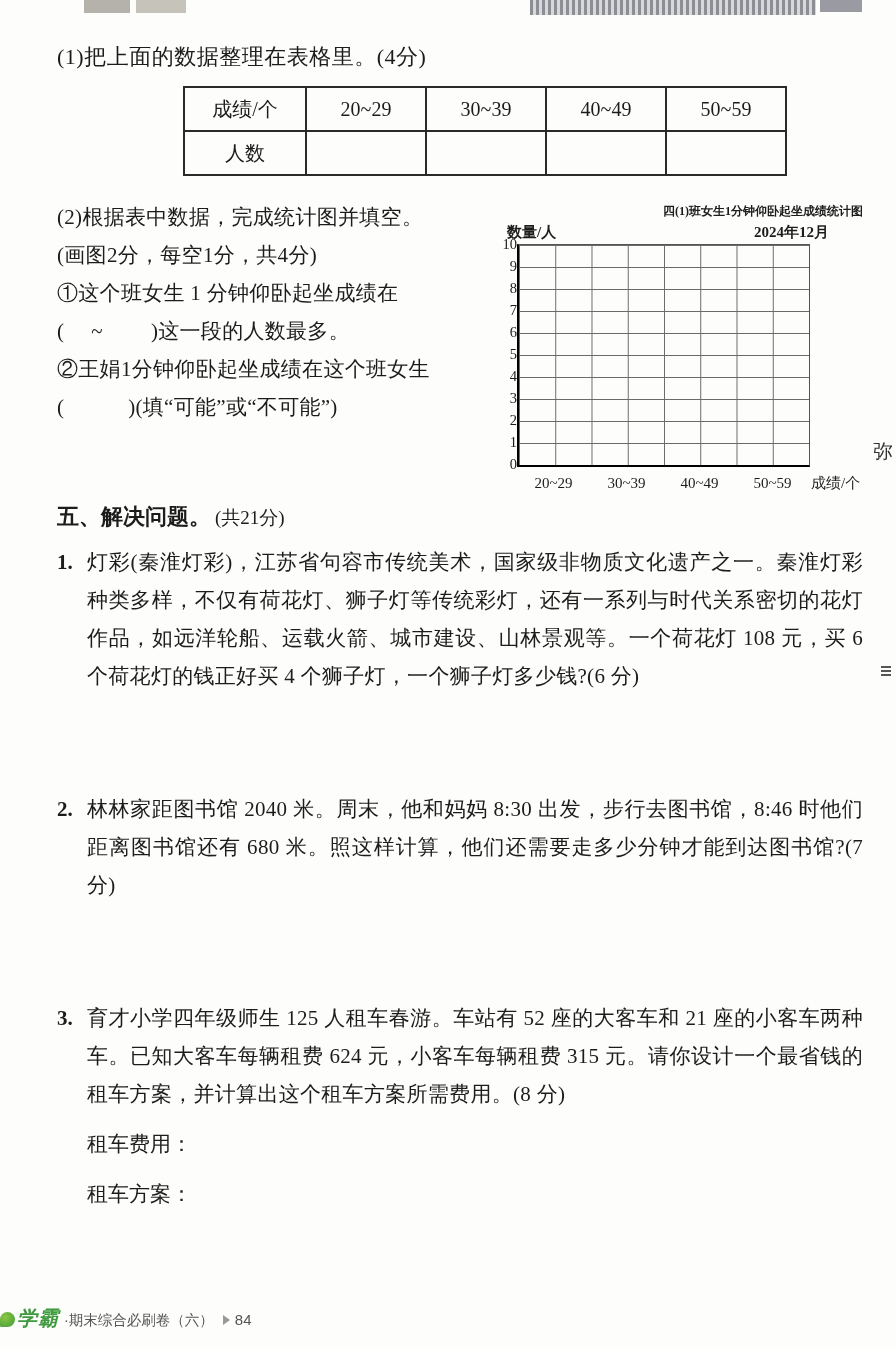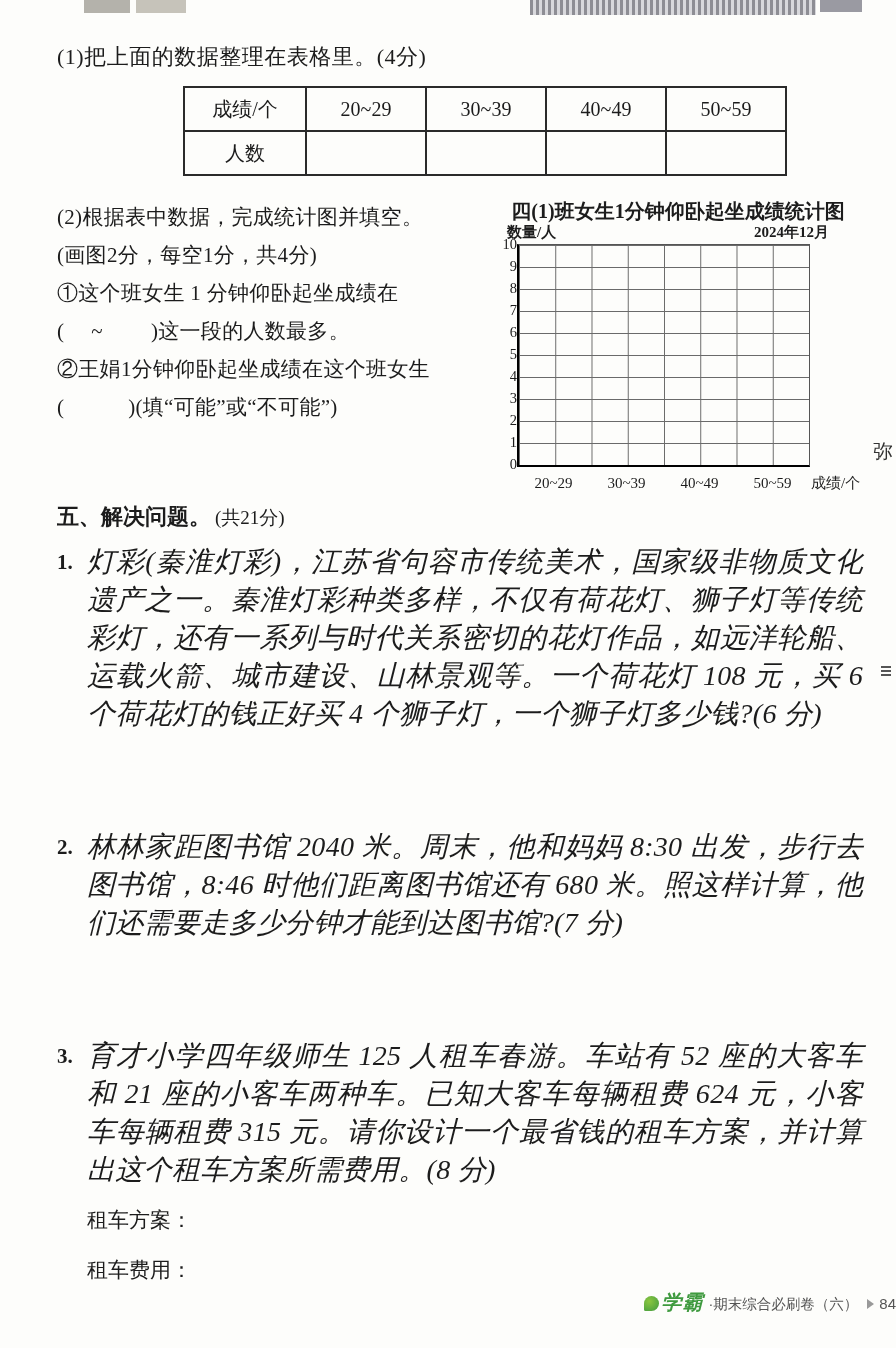--- a/index.html
+++ b/index.html
@@ -33,21 +33,21 @@
     text-align:center;font-size:20px;padding:0 4px;
   }
   table.data-table td.first{width:112px;}
 
   .q2-row{display:flex;margin-top:22px;}
   .q2-left{width:436px;font-size:21px;line-height:38px;letter-spacing:.3px;}
   .q2-left div{white-space:nowrap;}
 
   
   .chart{width:370px;padding-top:2px;}
-  .chart-title{font-size:20px;font-weight:600;white-space:nowrap;text-align:center;line-height:22px;}
+  .chart-title{font-size:12px;font-weight:600;white-space:nowrap;text-align:right;line-height:22px;}
   .chart-subrow{display:flex;justify-content:space-between;font-size:15px;line-height:20px;
     padding:0 34px 0 14px;font-weight:600;}
   .plot-row{display:flex;margin-top:2px;}
   .yticks{width:24px;height:236px;margin-top:-8px;display:flex;flex-direction:column;
     justify-content:space-between;text-align:right;box-sizing:border-box;}
   .yticks span{display:block;height:16px;line-height:16px;font-size:14.5px;}
   .grid{
     width:290px;height:220px;box-sizing:content-box;
     border:1px solid #555;border-left:2px solid #000;border-bottom:2px solid #000;
     background-image:
@@ -61,27 +61,27 @@
   .xticks span{flex:1;text-align:center;font-size:15px;}
   .xlabel{font-size:15px;margin-left:2px;white-space:nowrap;}
 
   
   .sec5-title{margin-top:8px;font-size:22px;line-height:30px;}
   .sec5-title .t{font-weight:700;}
   .sec5-title .s{font-size:19px;margin-left:4px;}
 
   .problem{display:flex;margin-top:10px;}
   .pnum{width:30px;flex-shrink:0;font-weight:700;font-size:21px;line-height:38px;}
-  .ptext{flex:1;font-size:28px;line-height:38px;text-align:justify;letter-spacing:.3px;font-style:italic;}
+  .ptext{flex:1;font-size:21px;line-height:38px;text-align:justify;letter-spacing:.3px;}
   .ws1{height:85px;}
   .ws2{height:85px;}
   .answer-line{font-size:21px;line-height:38px;margin-top:12px;}
 
   
-  .footer{position:absolute;left:0;right:0;bottom:32px;text-align:right;
+  .footer{position:absolute;left:0;right:0;bottom:16px;text-align:left;
     font-family:"Liberation Sans","DejaVu Sans",sans-serif;}
   .logo-mark{display:inline-block;width:15px;height:15px;border-radius:50% 50% 50% 10%;
     background:radial-gradient(circle at 35% 35%,#8bc63f,#3f9a3f);
     vertical-align:-2px;margin-right:2px;}
   .logo-text{color:#3f9a3f;font-weight:700;font-style:italic;font-size:20px;letter-spacing:1px;}
   .footer-text{color:#555;font-size:14.5px;margin-left:5px;}
   .footer-arrow{display:inline-block;width:0;height:0;margin:0 5px 0 9px;
     border-top:5px solid transparent;border-bottom:5px solid transparent;border-left:7px solid #999;}
   .footer-page{color:#555;font-size:15px;}
 </style>
@@ -182,22 +182,22 @@
       <span class="pnum">2.</span>
       <div class="ptext">林林家距图书馆 2040 米。周末，他和妈妈 8:30 出发，步行去图书馆，8:46 时他们距离图书馆还有 680 米。照这样计算，他们还需要走多少分钟才能到达图书馆?(7 分)</div>
     </div>
     <div class="ws2"></div>
 
     <div class="problem">
       <span class="pnum">3.</span>
       <div class="ptext">育才小学四年级师生 125 人租车春游。车站有 52 座的大客车和 21 座的小客车两种车。已知大客车每辆租费 624 元，小客车每辆租费 315 元。请你设计一个最省钱的租车方案，并计算出这个租车方案所需费用。(8 分)</div>
     </div>
 
+    <div class="answer-line" style="margin-left:30px;">租车费用：</div>
     <div class="answer-line" style="margin-left:30px;">租车方案：</div>
-    <div class="answer-line" style="margin-left:30px;">租车费用：</div>
 
   </div>
 
   <div class="footer">
     <span class="logo-mark"></span><span class="logo-text">学霸</span><span class="footer-text">·期末综合必刷卷（六）</span><span class="footer-arrow"></span><span class="footer-page">84</span>
   </div>
 
 </div>
 
 </body></html>

